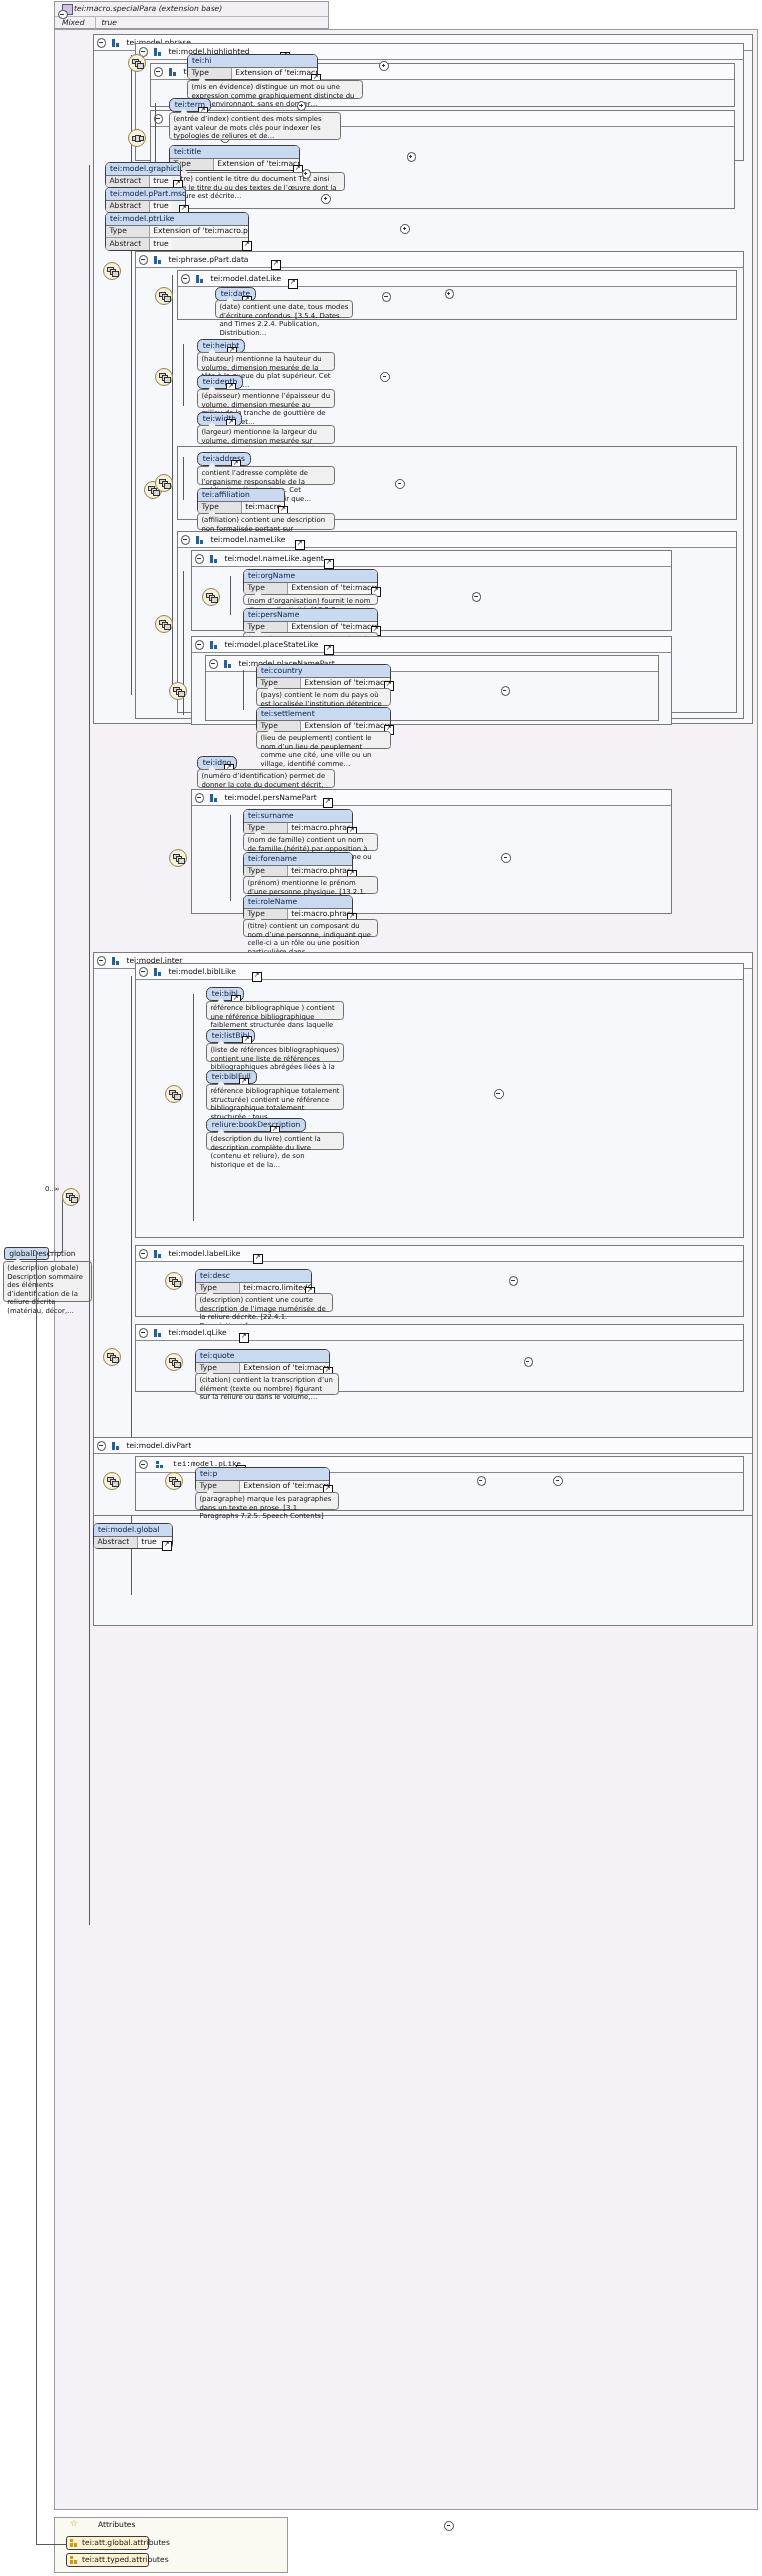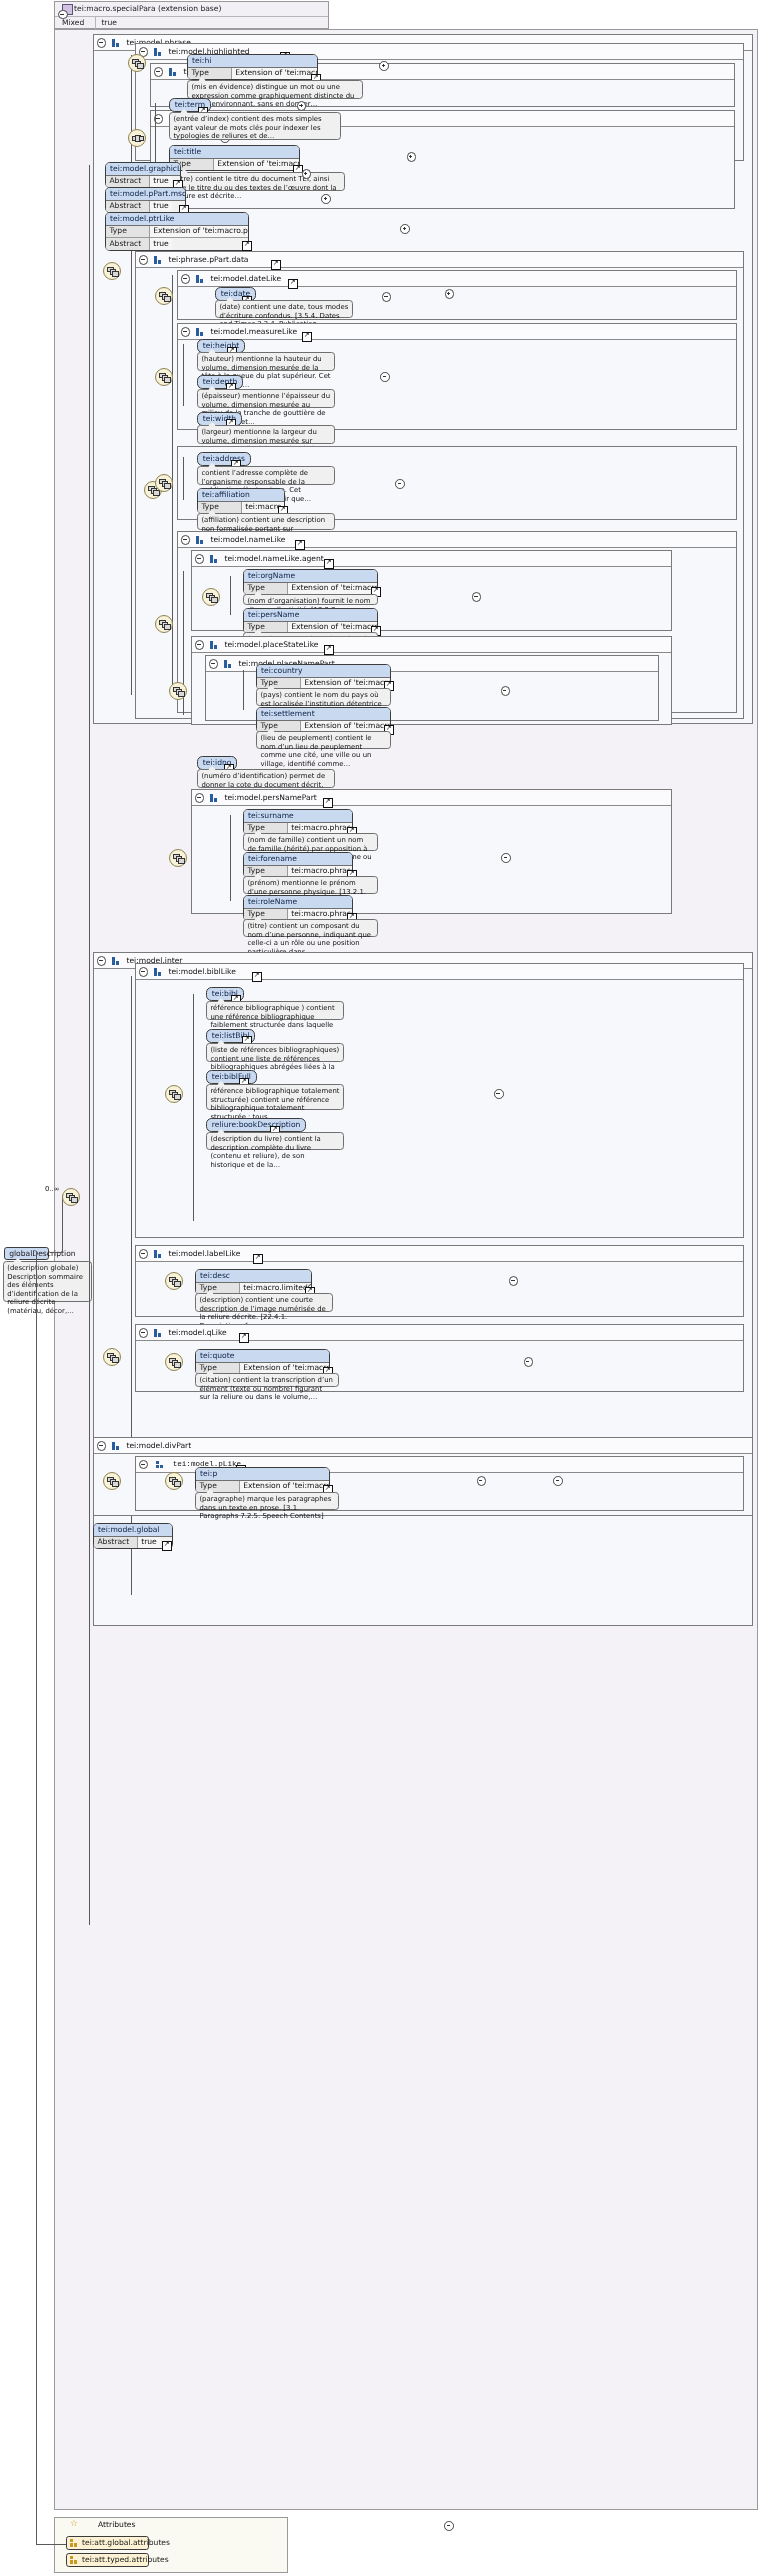--- a/index.html
+++ b/index.html
@@ -72,21 +72,21 @@
   
   .ln{position:absolute;background:#5a5a5a;}
   .lnh{height:0.7px;}
   .lnv{width:0.7px;}
 
   
   .rootbox{position:absolute;box-sizing:border-box;border:0.7px solid #3c3c3c;border-radius:2.8px;
            background:#c9d9f0;font-size:7.6px;line-height:9.6px;padding:0.7px 4.1px;white-space:nowrap;}
 
   
-  .titlestrip{position:absolute;box-sizing:border-box;background:#f2eff5;border:1.4px solid #9a9a9a;}
+  .titlestrip{position:absolute;box-sizing:border-box;background:#f2eff5;border:1.4px solid #9a9a9a;font-style:italic;}
   .titlestrip .t1{height:13.8px;line-height:13.8px;padding-left:19px;border-bottom:0.7px solid #b6b6b6;}
   .titlestrip .t2{height:12.4px;line-height:12.4px;display:flex;}
   .titlestrip .t2 .k{width:33px;padding-left:6.9px;border-right:0.7px solid #b6b6b6;}
   .titlestrip .t2 .v{padding-left:5.5px;}
   .mixedsq{position:absolute;left:6.9px;top:2.1px;width:9px;height:9px;background:#cfc2e2;border:0.7px solid #5c5178;}
 
   .attrhdr{position:absolute;font-size:7.6px;color:#111;}
   .attnode{position:absolute;box-sizing:border-box;border:0.7px solid #3c3c3c;border-radius:2.8px;
            background:#fdf3d4;font-size:7.6px;line-height:10.3px;padding:0.7px 3.4px 0.7px 15px;white-space:nowrap;}
   .attnode .ic{position:absolute;left:2.8px;top:2.1px;width:9px;height:7.6px;}
@@ -313,28 +313,20 @@
   <div class="pill" style="left:215px;top:287px;">
     <span>tei:date</span>
   </div>
   <span class="circ plus" style="left:252px;top:289px;"></span>
   <span class="goto" style="left:242px;top:296px;"></span>
   <div class="ann" style="left:215px;top:300px;width:138px;height:18px;">
     <span>(date) contient une date, tous modes d’écriture confondus. [3.5.4. Dates and Times 2.2.4. Publication, Distribution…</span>
   </div>
 
   
-  <div class="group" style="left:177px;top:323px;width:560px;height:107px;">
-    <div class="grp-head">
-      <span class="circ"></span>
-      <span class="sq3"><i class="a"></i><i class="b"></i><i class="c"></i></span>
-      <span class="grp-title">tei:model.measureLike</span>
-      <span class="goto" style="left:124px;top:8.3px;"></span>
-    </div>
-  </div>
   <div class="comp cho" style="left:155px;top:368px;">
     <span class="g">
         <b class="c1"></b>
         <b class="c2"></b>
         <b class="c3"></b>
       </span>
   </div>
   <span class="circ" style="left:173px;top:372px;"></span>
   <div class="ln lnv" style="left:183px;top:344px;height:62px;"></div>
 
@@ -689,21 +681,21 @@
   </div>
   <span class="circ" style="left:183px;top:1357px;"></span>
   <div class="node" style="left:195px;top:1349px;width:135px;">
     <div class="nm">tei:quote</div>
     <div class="row">
         <div class="k">Type</div>
       <div class="v">Extension of 'tei:macro.specialPara'</div>
       </div>
   </div>
   <span class="goto" style="left:323px;top:1367px;"></span>
-  <div class="ann" style="left:195px;top:1373px;width:144px;height:14px;">
+  <div class="ann" style="left:195px;top:1373px;width:144px;height:22px;">
     <span>(citation) contient la transcription d’un élément (texte ou nombre) figurant sur la reliure ou dans le volume,…</span>
   </div>
 
   
   <div class="group" style="left:93px;top:1437px;width:660px;height:79px;">
     <div class="grp-head">
       <span class="circ"></span>
       <span class="sq3"><i class="a"></i><i class="b"></i><i class="c"></i></span>
       <span class="grp-title">tei:model.divPart</span>
     </div>

